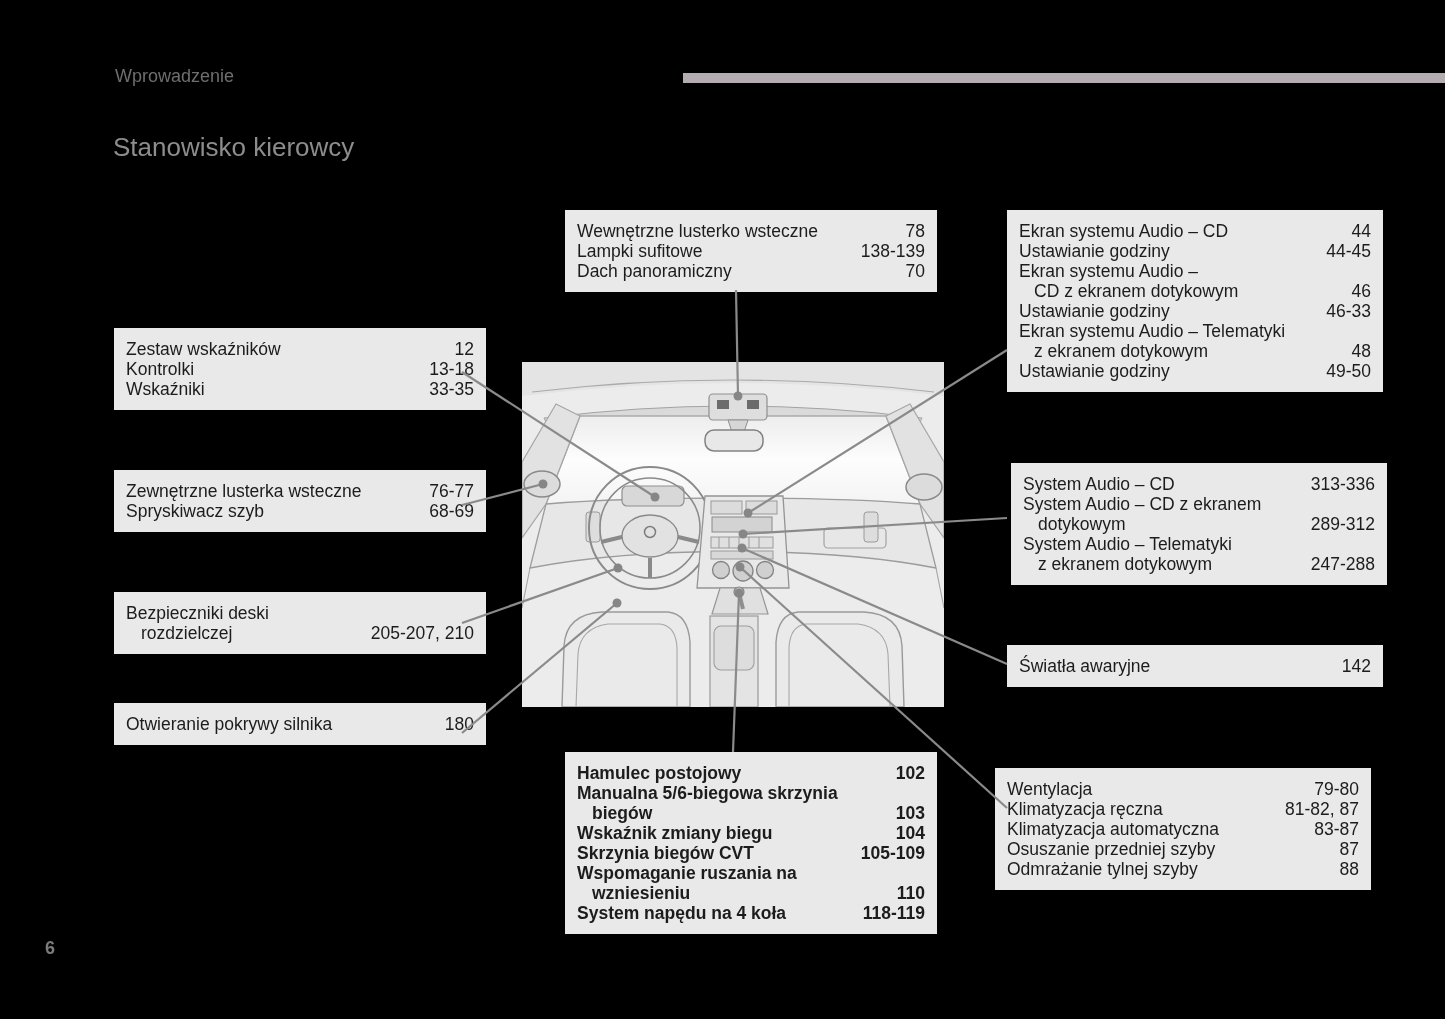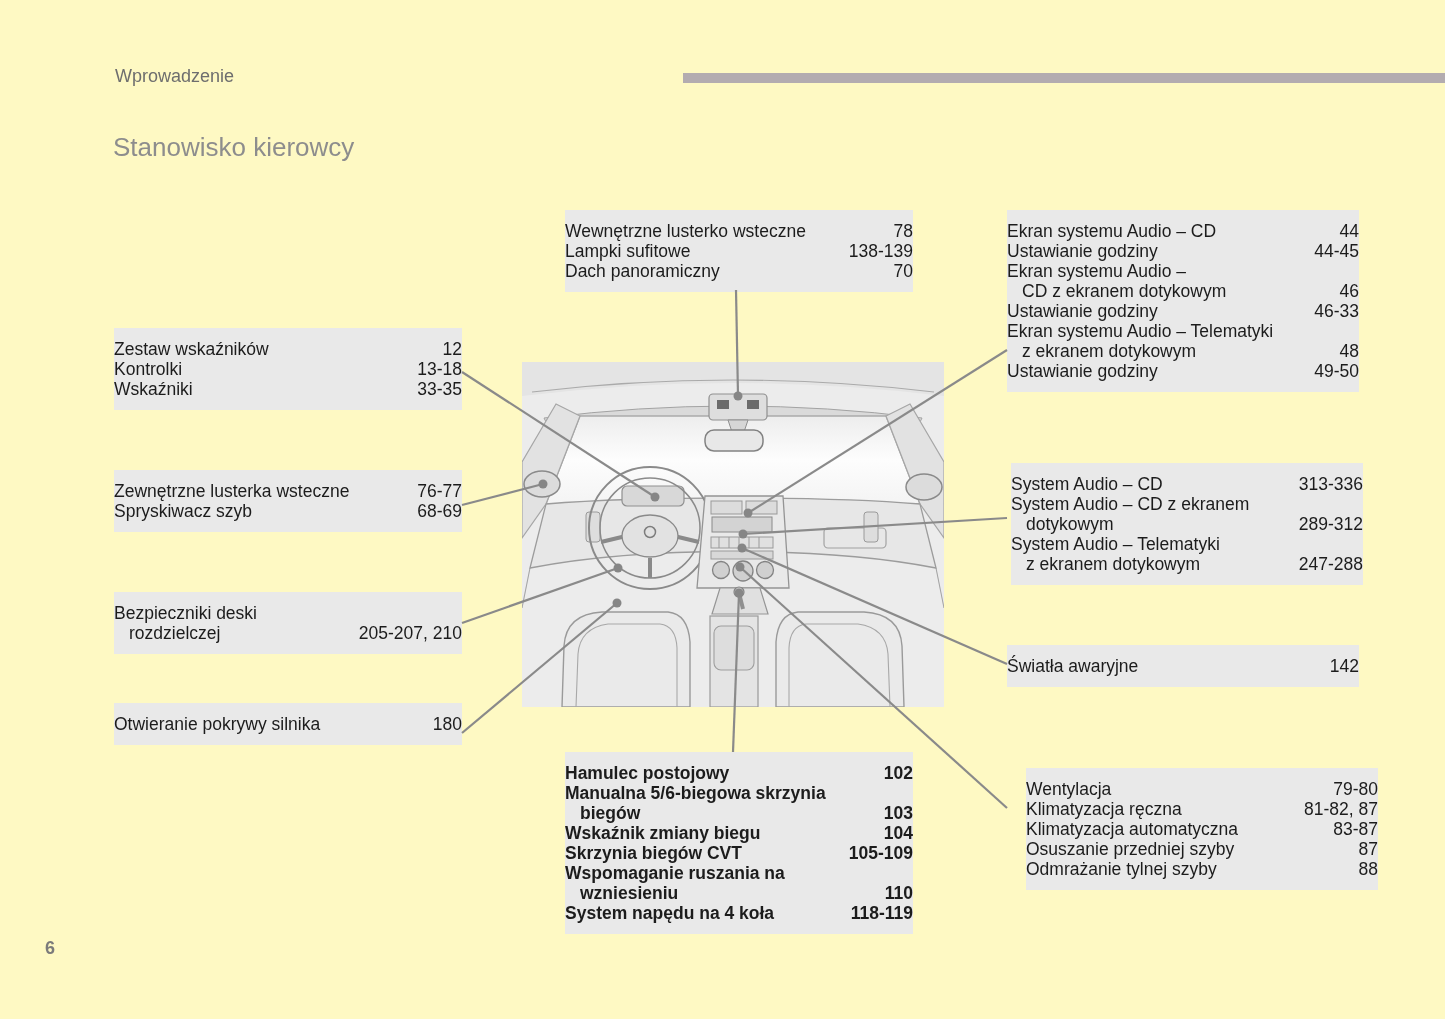--- a/index.html
+++ b/index.html
@@ -1,38 +1,38 @@
 <!DOCTYPE html>
 <html><head>
 <meta charset="utf-8">
 <style>
   html,body{margin:0;padding:0;background:#ffffff;}
-  .page{position:relative;width:1445px;height:1019px;background:#fef9c3;
+  .page{position:relative;width:1445px;height:1019px;background:#000000;
         font-family:"Liberation Sans", sans-serif;overflow:hidden;}
   .breadcrumb{position:absolute;left:115px;top:66px;font-size:18px;color:#6e6e6e;}
   .top-rule{position:absolute;left:683px;top:73px;width:762px;height:10px;background:#b3acb0;}
   .title{position:absolute;left:113px;top:132px;font-size:26px;font-weight:400;color:#8d8d8d;}
   .pageno{position:absolute;left:45px;top:938px;font-size:18px;font-weight:bold;color:#7b7b7b;}
   .illus{position:absolute;left:522px;top:362px;width:422px;height:345px;z-index:1;}
   .leaders{position:absolute;left:0;top:0;z-index:6;pointer-events:none;}
-  .callout{position:absolute;background:#e9e9e9;padding:11px 0;font-size:17.5px;
+  .callout{position:absolute;background:#e9e9e9;padding:11px 12px;font-size:17.5px;
            color:#1c1c1c;z-index:3;}
   .crow{display:flex;justify-content:space-between;align-items:baseline;
         line-height:20px;white-space:nowrap;}
   .crow.indent .lbl{padding-left:15px;}
   .crow .pg{padding-left:8px;}
   .box-a{left:565px;top:210px;width:348px;}
   .box-b{left:1007px;top:210px;width:352px;}
   .box-c{left:114px;top:328px;width:348px;}
   .box-d{left:114px;top:470px;width:348px;}
   .box-e{left:114px;top:592px;width:348px;}
   .box-f{left:114px;top:703px;width:348px;}
   .box-g{left:1011px;top:463px;width:352px;}
   .box-h{left:1007px;top:645px;width:352px;}
-  .box-i{left:1026px;top:768px;width:352px;}
+  .box-i{left:995px;top:768px;width:352px;}
   .box-j{left:565px;top:752px;width:348px;font-weight:bold;}
 </style>
 </head>
 <body>
 
 <div class="page">
 
   <div class="breadcrumb">Wprowadzenie</div>
   <div class="top-rule"></div>
   <div class="title">Stanowisko kierowcy</div>

